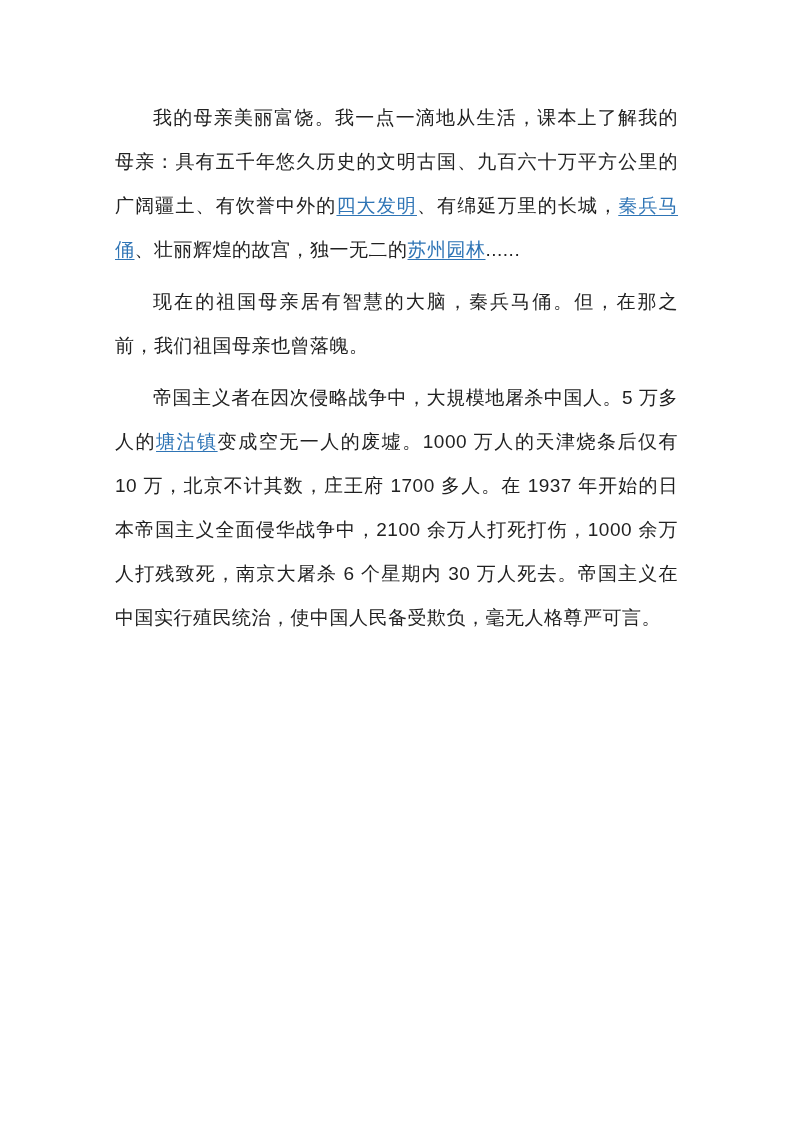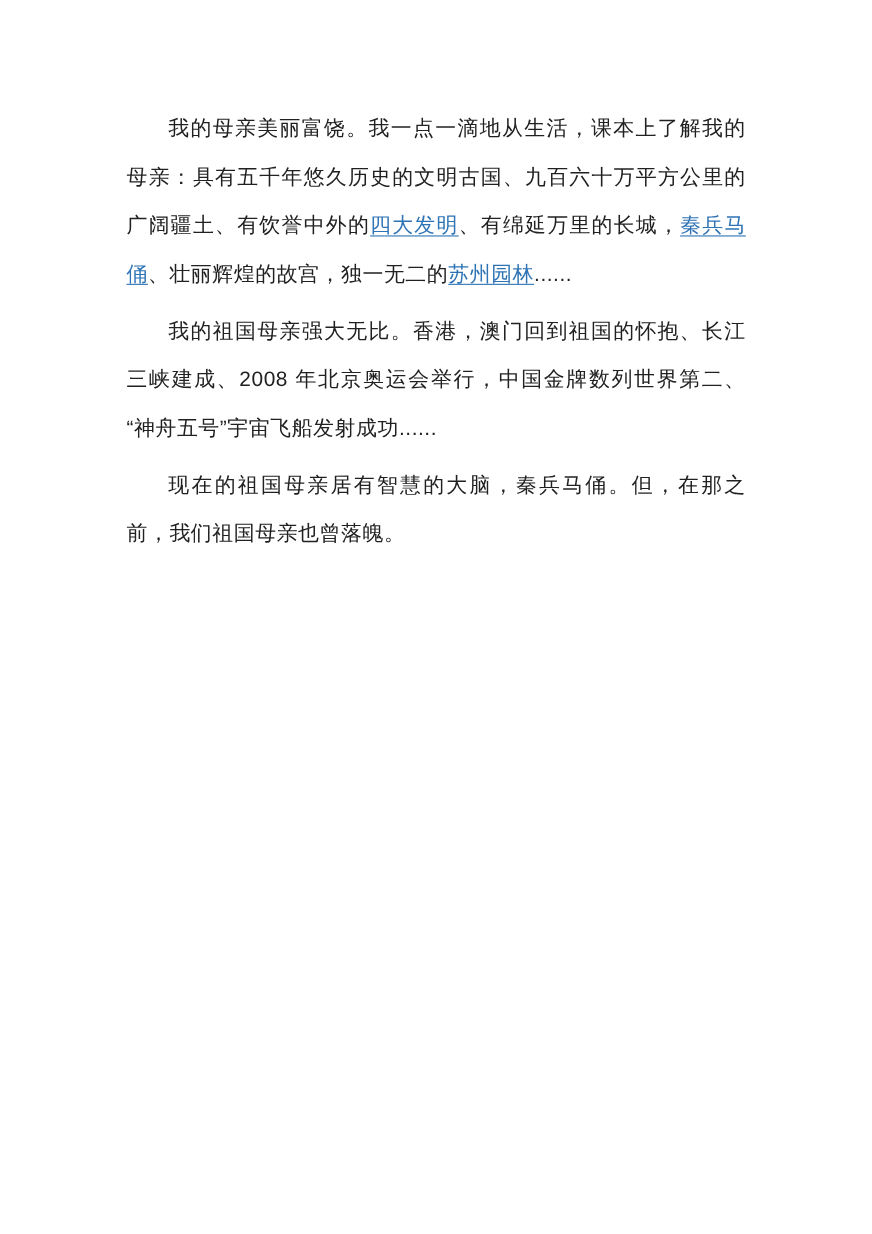--- a/index.html
+++ b/index.html
@@ -37,22 +37,22 @@
 </style>
 </head>
 <body>
 
 <div class="page">
 
   <p class="para">
     <span>我的母亲美丽富饶。我一点一滴地从生活，课本上了解我的母亲：具有五千年悠久历史的文明古国、九百六十万平方公里的广阔疆土、有饮誉中外的</span><a class="doclink">四大发明</a><span>、有绵延万里的长城，</span><a class="doclink">秦兵马俑</a><span>、壮丽辉煌的故宫，独一无二的</span><a class="doclink">苏州园林</a><span>......</span>
   </p>
 
-  <p class="para">
-    <span>我的祖国母亲强大无比。香港，澳门回到祖国的怀抱、长江三峡建成、2008 年北京奥运会举行，中国金牌数列世界第二、 “神舟五号”宇宙飞船发射成功......</span>
-  </p>
 
   <p class="para">
     <span>现在的祖国母亲居有智慧的大脑，秦兵马俑。但，在那之前，我们祖国母亲也曾落魄。</span>
   </p>
 
+  <p class="para">
+    <span>帝国主义者在因次侵略战争中，大規模地屠杀中国人。5 万多人的</span><a class="doclink">塘沽镇</a><span>变成空无一人的废墟。1000 万人的天津烧条后仅有 10 万，北京不计其数，庄王府 1700 多人。在 1937 年开始的日本帝国主义全面侵华战争中，2100 余万人打死打伤，1000 余万人打残致死，南京大屠杀 6 个星期内 30 万人死去。帝国主义在中国实行殖民统治，使中国人民备受欺负，毫无人格尊严可言。</span>
+  </p>
 
 </div>
 
 </body></html>

